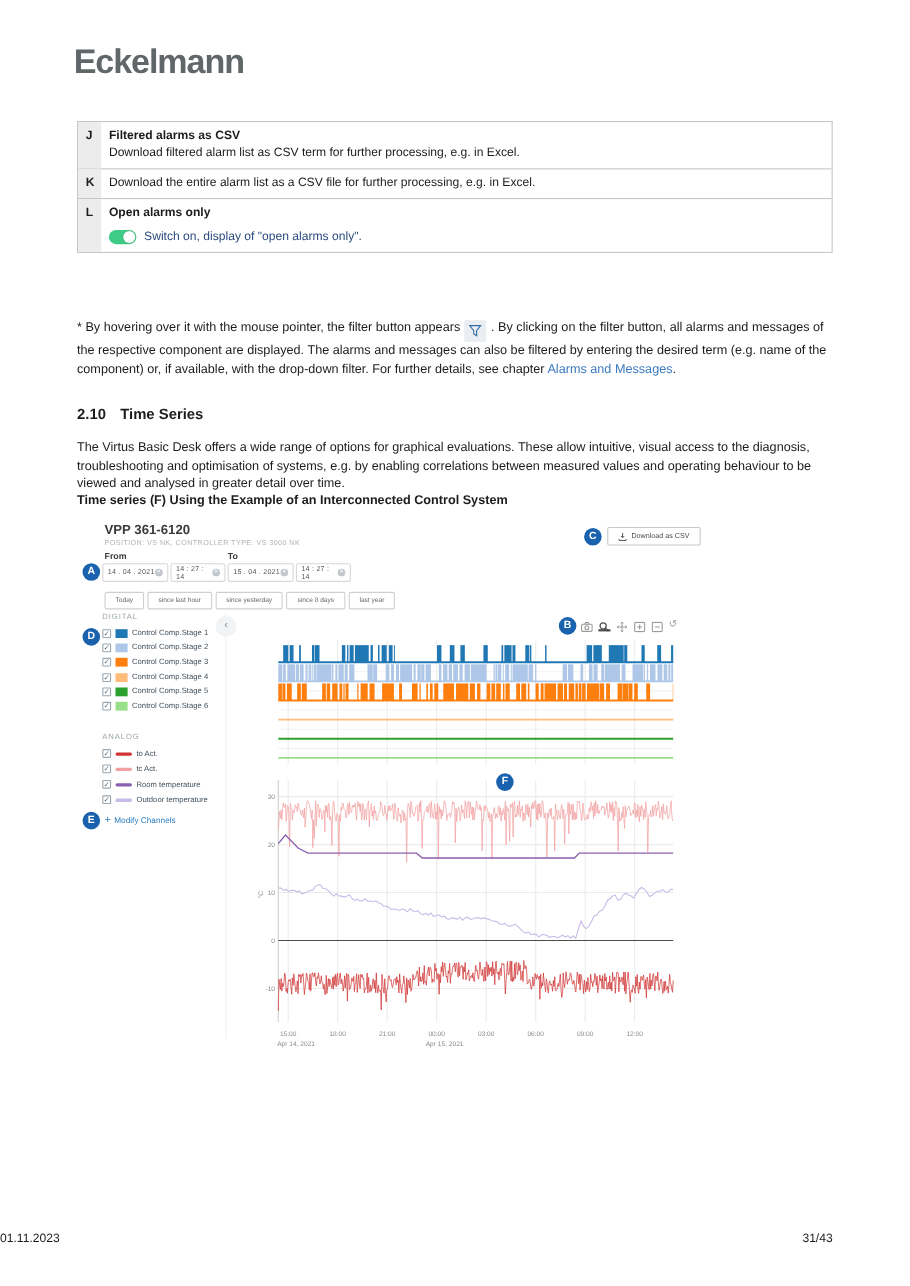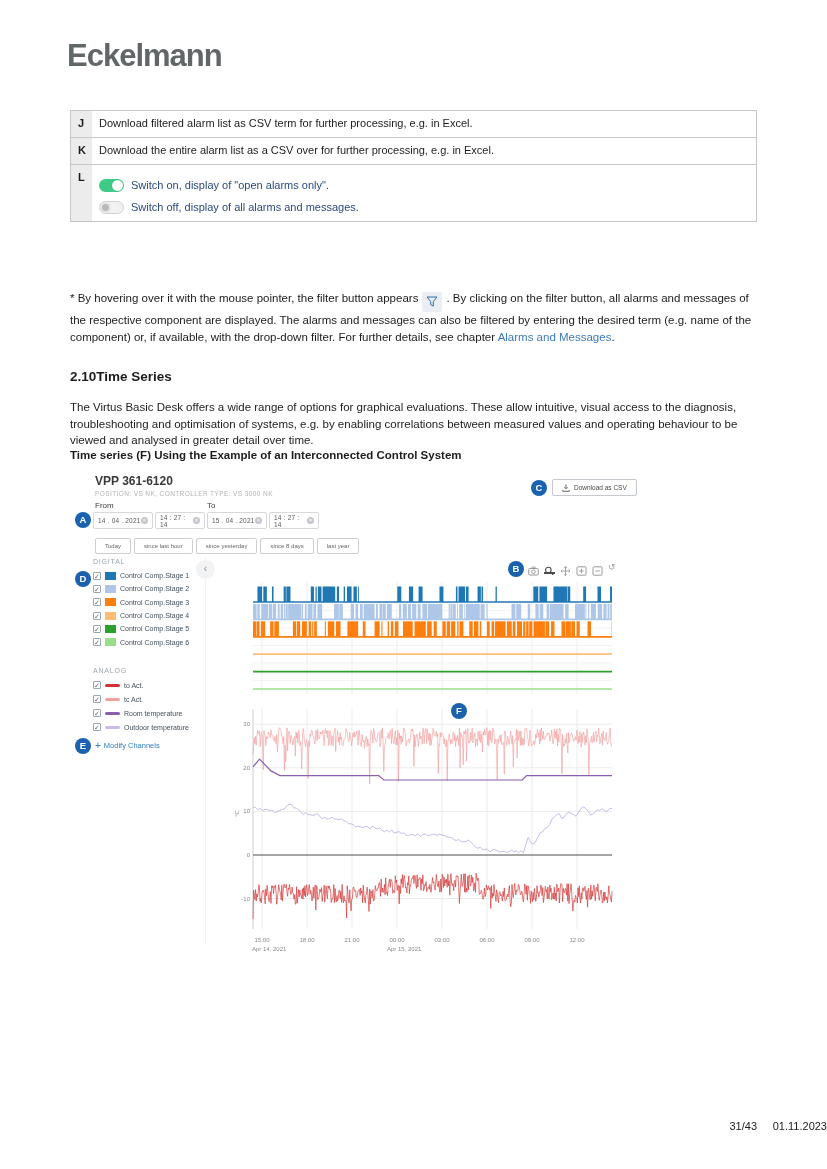--- a/index.html
+++ b/index.html
@@ -15,28 +15,28 @@
   .toggle-line{display:flex;align-items:center;gap:7px;margin-top:8px;color:#2b4a7e;font-size:11px}
   .toggle{width:25px;height:13px;border-radius:7px;position:relative;flex:0 0 25px}
   .toggle.on{background:#3ecb86}
   .toggle.on .knob{position:absolute;right:1px;top:1px;width:11px;height:11px;border-radius:50%;background:#fff;box-shadow:0 0 1px rgba(0,0,0,.4)}
   .toggle.off{background:#f1f1f1;border:1px solid #d2d2d2}
   .toggle.off .knob{position:absolute;left:0;top:0;width:11px;height:11px;border-radius:50%;background:#b9b9b9;border:2px solid #e6e6e6}
   
   .note{position:absolute;left:70px;top:290px;width:690px;font-size:11.5px;line-height:16.5px}
   .filter-btn{display:inline-block;width:20px;height:20px;background:#eaedf1;border-radius:2px;vertical-align:-6px;margin:0 4px;text-align:center}
   .link{color:#3a7abf;text-decoration:none;cursor:pointer}
-  .h2{position:absolute;left:70px;top:369px;font-size:13.5px;font-weight:bold;display:flex;}
+  .h2{position:absolute;left:70px;top:369px;font-size:13.5px;font-weight:bold;display:flex;gap:13px}
   .intro{position:absolute;left:70px;top:399px;width:692px;font-size:11.5px;line-height:16.5px}
   .caption{position:absolute;left:70px;top:449px;font-size:11.5px;font-weight:bold}
   
   .figure{position:absolute;left:75px;top:474px;width:690px;height:486px}
   .app-title{position:absolute;left:20px;top:0;font-size:12px;font-weight:bold;color:#3a3a3a}
   .app-subtitle{position:absolute;left:20px;top:16px;font-size:6.5px;color:#b3b3b3;letter-spacing:.4px}
-  .fld-label{position:absolute;font-size:8px;font-weight:normal;color:#3c3c3c}
+  .fld-label{position:absolute;font-size:8px;font-weight:bold;color:#3c3c3c}
   .datefld{position:absolute;top:38px;height:17px;border:1px solid #d8d8d8;border-radius:2px;background:#fff;display:flex;align-items:center;justify-content:space-between;padding:0 4px;font-size:6.5px;color:#5a5a5a;letter-spacing:.2px}
   .clear-ic{width:7px;height:7px;border-radius:50%;background:#c2c7cd;color:#fff;font-size:5px;line-height:7px;text-align:center;flex:0 0 7px}
   .quick-row{position:absolute;left:20px;top:64px;display:flex;gap:3px}
   .quick-btn{border:1px solid #cfcfcf;border-radius:2px;background:#fff;font-size:6px;color:#666;padding:4px 9px;font-family:inherit}
   .csv-btn{position:absolute;left:477px;top:5px;height:17px;border:1px solid #c4c9cf;border-radius:2px;background:#fff;display:flex;align-items:center;gap:4px;padding:0 9px;font-size:6.5px;color:#4a4a4a;font-family:inherit}
   .marker{position:absolute;width:16px;height:16px;border-radius:50%;background:#1a62ae;color:#fff;font-size:9.5px;font-weight:bold;text-align:center;line-height:16px;z-index:5}
   .grp-label{font-size:7px;color:#9aa6ad;letter-spacing:.8px;margin-bottom:4px}
   .leg-digital{position:absolute;left:18px;top:84px}
   .leg-analog{position:absolute;left:18px;top:193px}
   .leg-item{display:flex;align-items:center;gap:4px;height:13.3px;font-size:7px;color:#42505c}
@@ -46,58 +46,54 @@
   .lswatch{width:15px;height:3px;border-radius:2px;flex:0 0 15px}
   .modify{position:absolute;left:20px;top:266px;font-size:7.5px;color:#2d7fc1;display:flex;align-items:center;gap:3px;cursor:pointer}
   .modify .plus{font-size:10px}
   .collapse-btn{position:absolute;left:121px;top:86px;width:19px;height:19px;border-radius:50%;background:#f2f3f4;color:#8e8e8e;font-size:10px;text-align:center;line-height:18px;z-index:3}
   .side-divider{position:absolute;left:130px;top:84px;width:1px;height:386px;background:#f1f1f1}
   .modebar{position:absolute;left:453px;top:88px;display:flex;align-items:center;gap:5px;z-index:4}
   .mb-ic{width:11px;height:12px;display:inline-block}
   .mb-ic.active{border-bottom:2px solid #4b4b4b}
   .mb-reset{font-size:9px;color:#9b9b9b;line-height:10px}
   .chart-svg{position:absolute;left:155px;top:80px}
-  .footer-date{position:absolute;left:0;right:0;top:1120px;text-align:right;font-size:11px}
+  .footer-date{position:absolute;left:0;right:0;top:1120px;text-align:left;font-size:11px}
   .footer-page{position:absolute;right:70px;top:1120px;font-size:11px}
   svg text{font-family:"Liberation Sans",sans-serif}
 </style>
 </head>
 <body>
 
 <div class="page">
 
   <div class="logo">Eckelmann</div>
 
   <div class="tbl">
     <div class="tbl-row">
       <div class="tbl-key">J</div>
       <div class="tbl-content">
+        <div class="tbl-title">Filtered alarms as CSV</div>
         <div class="tbl-desc">Download filtered alarm list as CSV term for further processing, e.g. in Excel.</div>
       </div>
     </div>
     <div class="tbl-row">
       <div class="tbl-key">K</div>
       <div class="tbl-content">
-        <div class="tbl-desc">Download the entire alarm list as a CSV over for further processing, e.g. in Excel.</div>
+        <div class="tbl-desc">Download the entire alarm list as a CSV file for further processing, e.g. in Excel.</div>
       </div>
     </div>
     <div class="tbl-row">
       <div class="tbl-key">L</div>
       <div class="tbl-content">
+        <div class="tbl-title">Open alarms only</div>
         <div class="toggle-line">
           <span class="toggle on">
               <span class="knob"></span>
             </span>
           <span>Switch on, display of "open alarms only".</span>
-        </div>
-        <div class="toggle-line">
-          <span class="toggle off">
-              <span class="knob"></span>
-            </span>
-          <span>Switch off, display of all alarms and messages.</span>
         </div>
       </div>
     </div>
   </div>
 
   <p class="note"><span>* By hovering over it with the mouse pointer, the filter button appears</span><span class="filter-btn"><svg width="12" height="12" viewBox="0 0 12 12" style="margin-top:4px">
           <path d="M1 1 H11 L7.3 5.6 V10.2 L4.7 8.6 V5.6 Z" fill="none" stroke="#2e6da4" stroke-width="1"></path>
         </svg></span><span>. By clicking on the filter button, all alarms and messages of the respective component are displayed. The alarms and messages can also be filtered by entering the desired term (e.g. name of the component) or, if available, with the drop-down filter. For further details, see chapter </span><a class="link">Alarms and Messages</a><span>.</span></p>
 
   <h2 class="h2">

